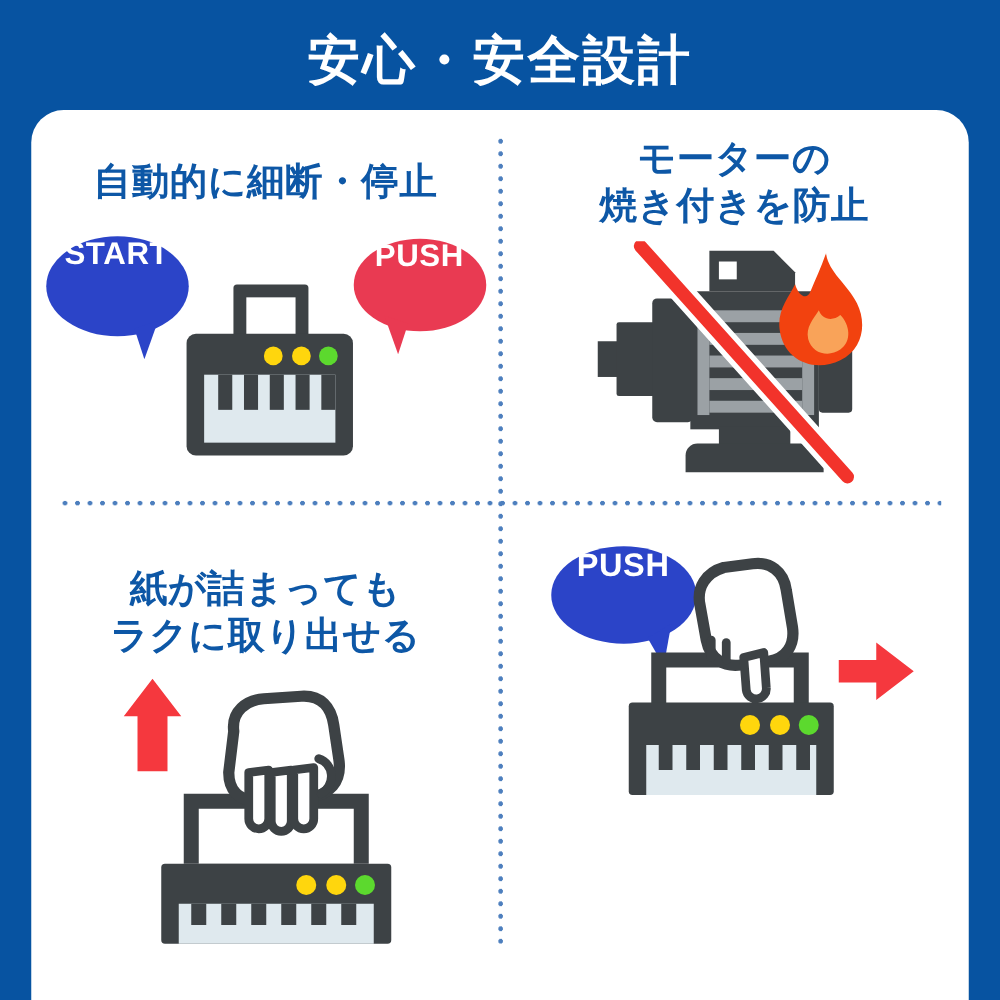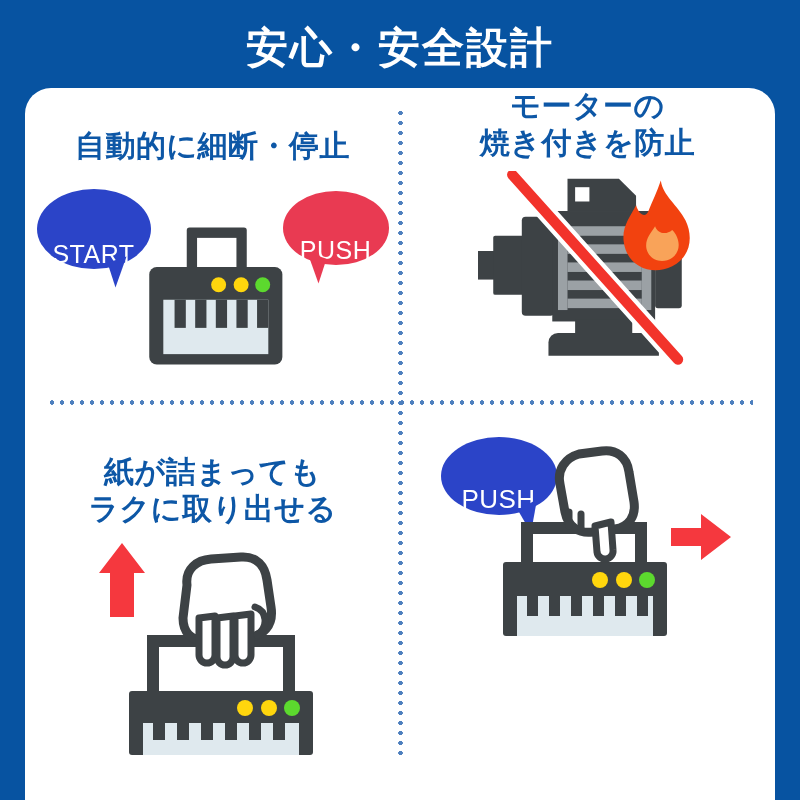--- a/index.html
+++ b/index.html
@@ -13,35 +13,35 @@
   
   .divider-v{position:absolute;left:373px;top:20px;width:5px;height:647px;
     background-image:radial-gradient(circle 2.1px at 50% 50%, var(--dot) 98%, transparent 100%);
     background-size:5px 10px;background-repeat:repeat-y;}
   .divider-h{position:absolute;top:312px;left:22px;width:706px;height:5px;
     background-image:radial-gradient(circle 2.1px at 50% 50%, var(--dot) 98%, transparent 100%);
     background-size:10px 5px;background-repeat:repeat-x;}
   
   .quad{position:absolute;display:flex;flex-direction:column;align-items:center;}
   .q1{left:0;top:0;width:375px;height:314px;padding-top:40px;box-sizing:border-box;}
-  .q2{left:375px;top:0;width:375px;height:314px;box-sizing:border-box;}
+  .q2{left:375px;top:0;width:375px;height:314px;padding-top:22px;box-sizing:border-box;}
   .q3{left:0;top:332px;width:375px;height:373px;padding-top:34px;box-sizing:border-box;align-items:center;}
   .q4{left:375px;top:314px;width:375px;height:373px;padding-top:24px;box-sizing:border-box;}
   .quad-title{margin:0;color:var(--title);font-size:30px;font-weight:bold;line-height:1.22;
     text-align:center;white-space:pre-line;letter-spacing:0.5px;}
   .art{position:relative;}
   .art1{width:356px;height:192px;margin-top:14px;}
   .art1 svg{position:absolute;left:50%;top:46px;transform:translateX(-50%);}
   .art2{margin-top:10px;}
   .art3{margin-top:16px;margin-left:24px;}
   .art4{width:330px;height:206px;margin-top:8px;}
   .art4 svg{position:absolute;left:20px;top:0;}
   
-  .bubble{position:absolute;display:flex;align-items:flex-end;justify-content:center;
-    border-radius:50%;color:#fff;font-weight:normal;font-size:25px;letter-spacing:0.5px;}
+  .bubble{position:absolute;display:flex;align-items:flex-start;justify-content:center;
+    border-radius:50%;color:#fff;font-weight:bold;font-size:25px;letter-spacing:0.5px;}
   .b-start{width:114px;height:80px;background:var(--bubble-blue);left:2px;top:10px;}
   .b-start::after{content:"";position:absolute;bottom:-16px;right:20px;width:0;height:0;
     border-top:26px solid var(--bubble-blue);border-right:20px solid transparent;transform:rotate(-18deg);}
   .b-stop{width:106px;height:74px;background:var(--bubble-red);right:2px;top:12px;}
   .b-stop::after{content:"";position:absolute;bottom:-16px;left:20px;width:0;height:0;
     border-top:26px solid var(--bubble-red);border-left:20px solid transparent;transform:rotate(18deg);}
   .b-push{width:116px;height:78px;background:var(--bubble-blue);left:18px;top:3px;font-size:26px;}
   .b-push::after{content:"";position:absolute;bottom:-14px;right:12px;width:0;height:0;
     border-top:26px solid var(--bubble-blue);border-right:22px solid transparent;transform:rotate(-30deg);}
   

